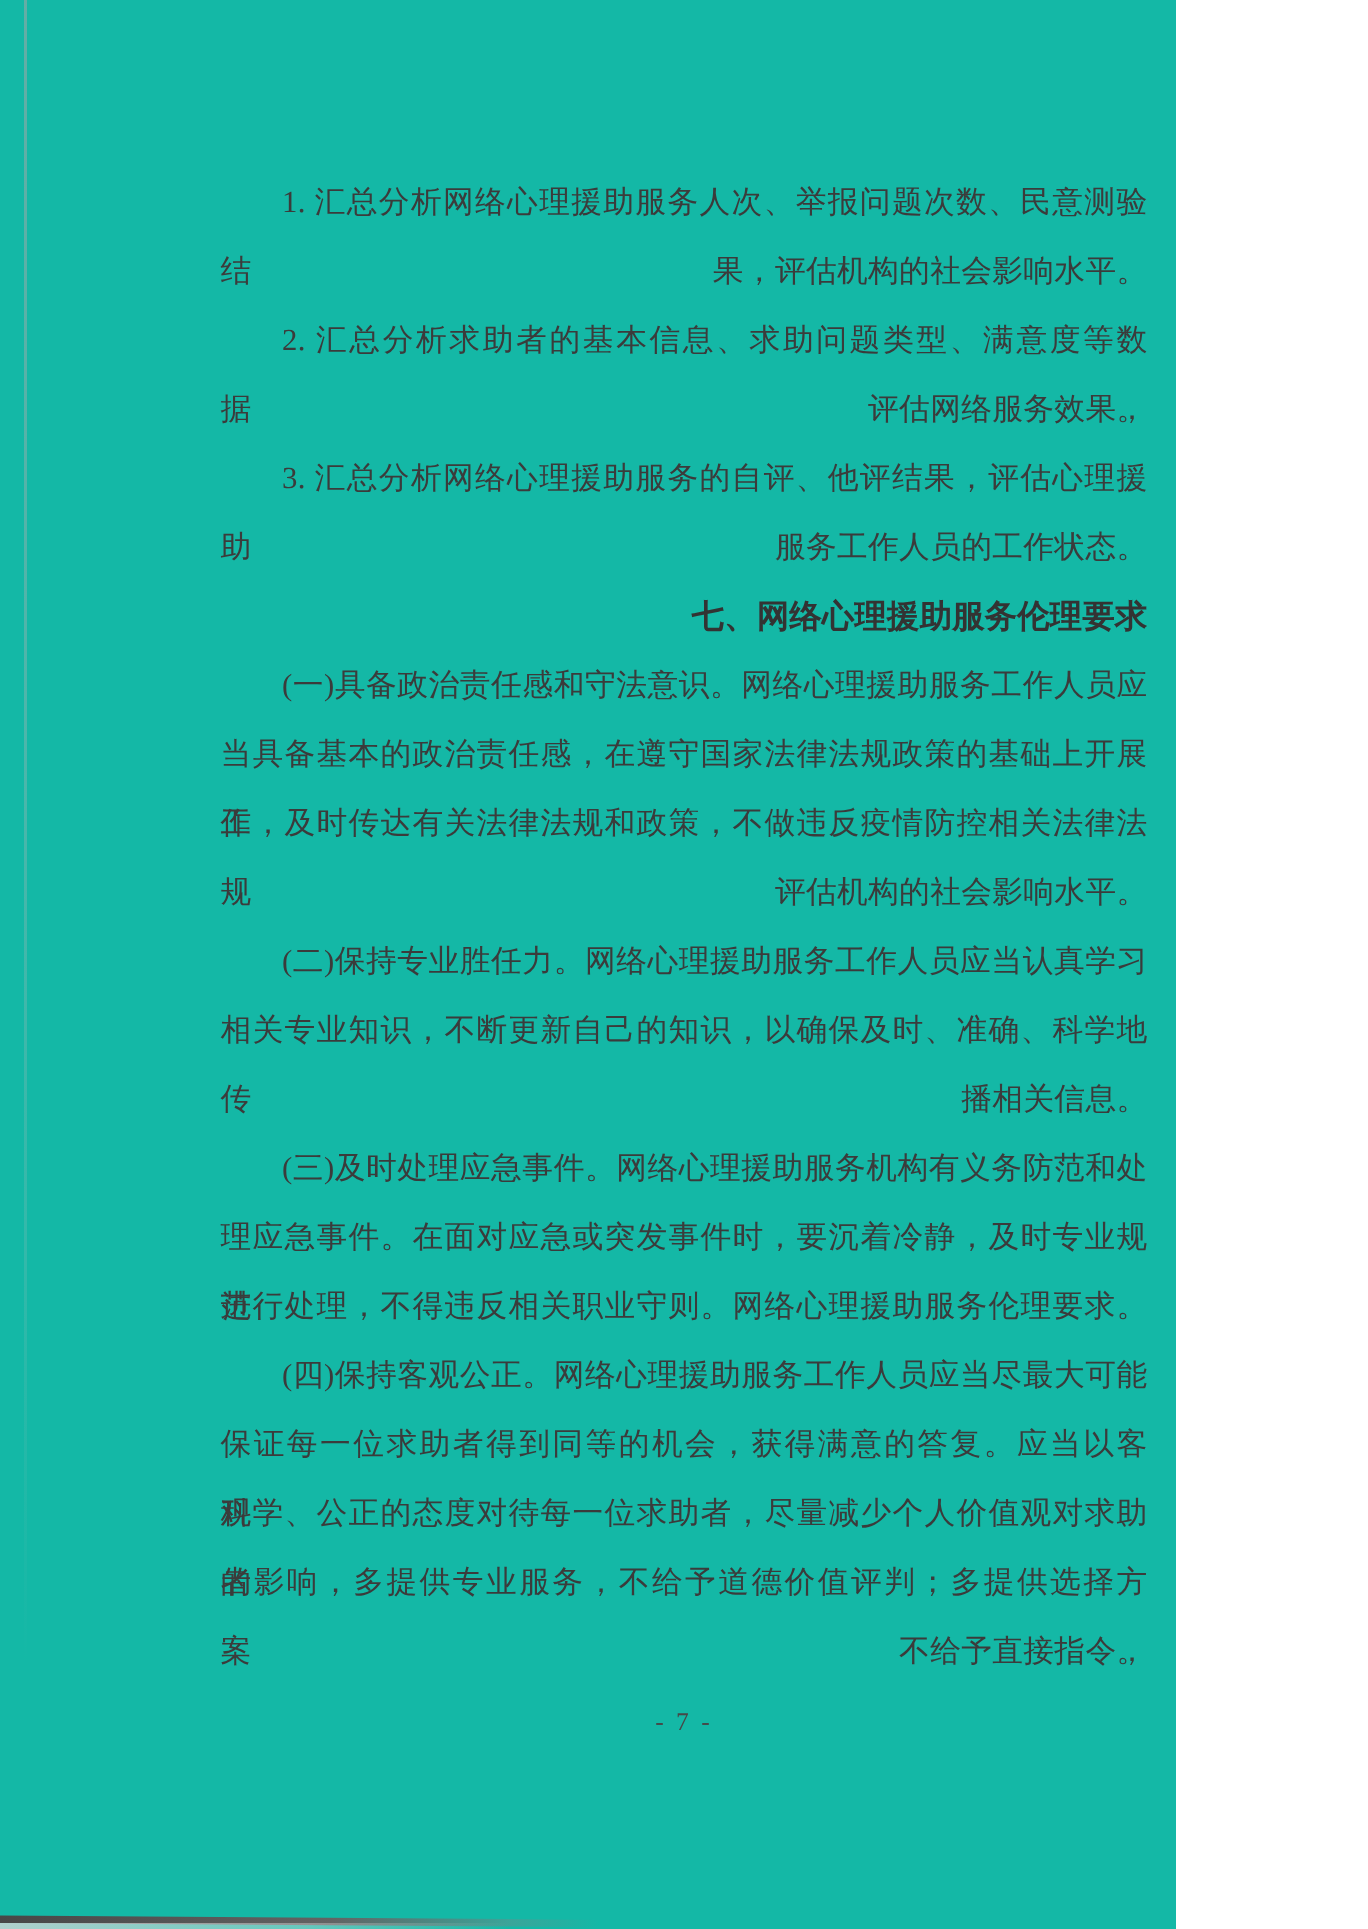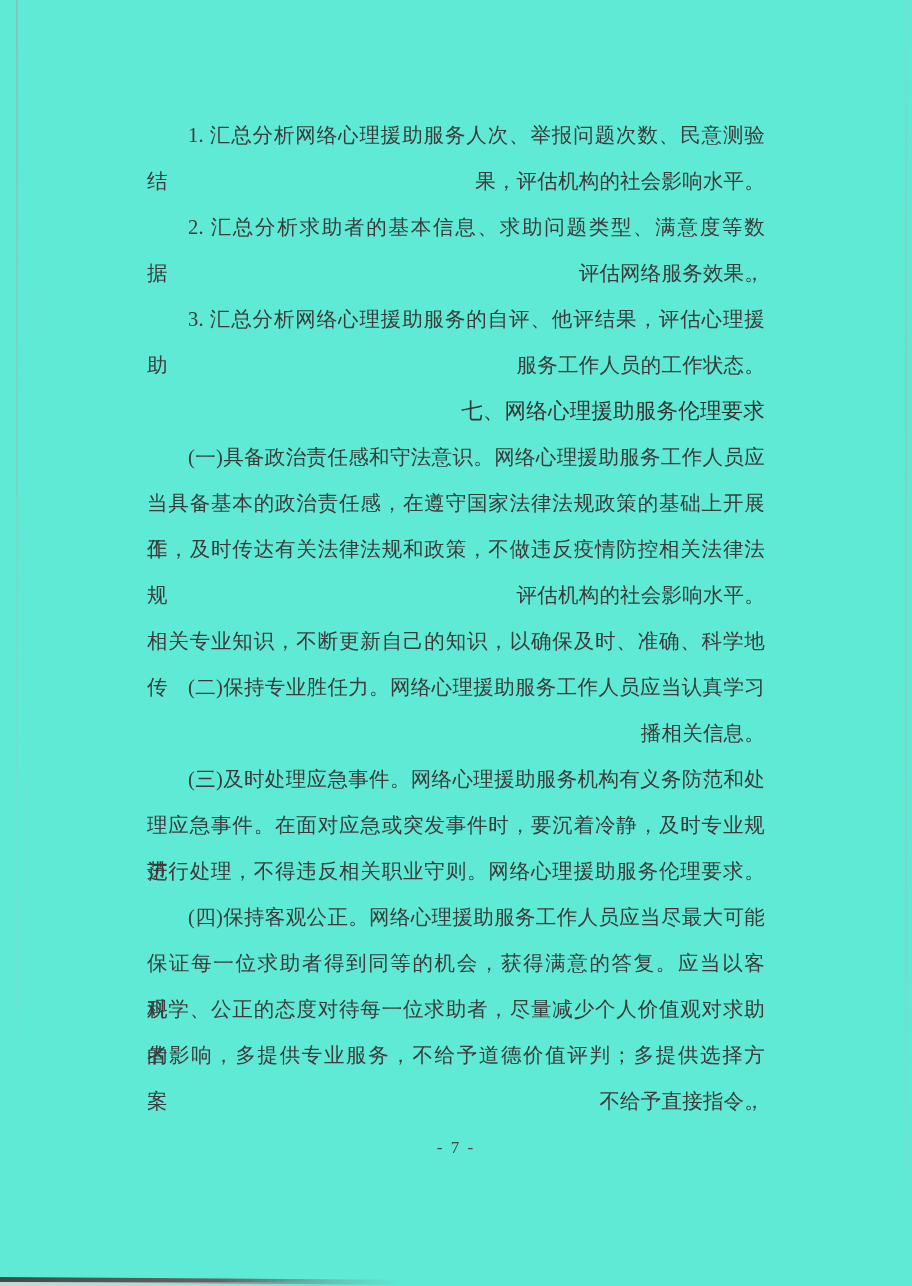--- a/index.html
+++ b/index.html
@@ -2,23 +2,23 @@
 <html><head>
 <meta charset="utf-8">
 <style>
   html, body {
     margin: 0;
     padding: 0;
     background: #ffffff;
   }
   .page {
     position: relative;
-    width: 912px;
+    width: 784px;
     height: 1286px;
-    background: #5eead4;
+    background: #14b8a6;
     overflow: hidden;
     font-family: "Liberation Serif", "DejaVu Serif", serif;
   }
   .text-block {
     position: absolute;
     left: 147px;
     top: 112px;
     width: 618px;
   }
   .line {
@@ -31,21 +31,21 @@
   }
   .line.fill {
     text-align: justify;
     text-align-last: justify;
   }
   .line.indent {
     text-indent: 41px;
   }
   .line.heading {
     font-family: "Liberation Sans", "DejaVu Sans", sans-serif;
-    font-weight: normal;
+    font-weight: bold;
     font-size: 21.5px;
     color: #333333;
   }
   .footer {
     position: absolute;
     top: 1135px;
     left: 147px;
     width: 618px;
     height: 26px;
     line-height: 26px;
@@ -118,22 +118,22 @@
       <div class="line">果，评估机构的社会影响水平。</div>
       <div class="line fill indent">2. 汇总分析求助者的基本信息、求助问题类型、满意度等数据，</div>
       <div class="line">评估网络服务效果。</div>
       <div class="line fill indent">3. 汇总分析网络心理援助服务的自评、他评结果，评估心理援助</div>
       <div class="line">服务工作人员的工作状态。</div>
       <div class="line indent heading">七、网络心理援助服务伦理要求</div>
       <div class="line fill indent">(一)具备政治责任感和守法意识。网络心理援助服务工作人员应</div>
       <div class="line fill">当具备基本的政治责任感，在遵守国家法律法规政策的基础上开展工</div>
       <div class="line fill">作，及时传达有关法律法规和政策，不做违反疫情防控相关法律法规</div>
       <div class="line">评估机构的社会影响水平。</div>
+      <div class="line fill indent">(二)保持专业胜任力。网络心理援助服务工作人员应当认真学习</div>
       <div class="line fill">相关专业知识，不断更新自己的知识，以确保及时、准确、科学地传</div>
-      <div class="line fill indent">(二)保持专业胜任力。网络心理援助服务工作人员应当认真学习</div>
       <div class="line">播相关信息。</div>
       <div class="line fill indent">(三)及时处理应急事件。网络心理援助服务机构有义务防范和处</div>
       <div class="line fill">理应急事件。在面对应急或突发事件时，要沉着冷静，及时专业规范</div>
       <div class="line fill">进行处理，不得违反相关职业守则。网络心理援助服务伦理要求。</div>
       <div class="line fill indent">(四)保持客观公正。网络心理援助服务工作人员应当尽最大可能</div>
       <div class="line fill">保证每一位求助者得到同等的机会，获得满意的答复。应当以客观、</div>
       <div class="line fill">科学、公正的态度对待每一位求助者，尽量减少个人价值观对求助者</div>
       <div class="line fill">的影响，多提供专业服务，不给予道德价值评判；多提供选择方案，</div>
       <div class="line">不给予直接指令。</div>
     </div>

